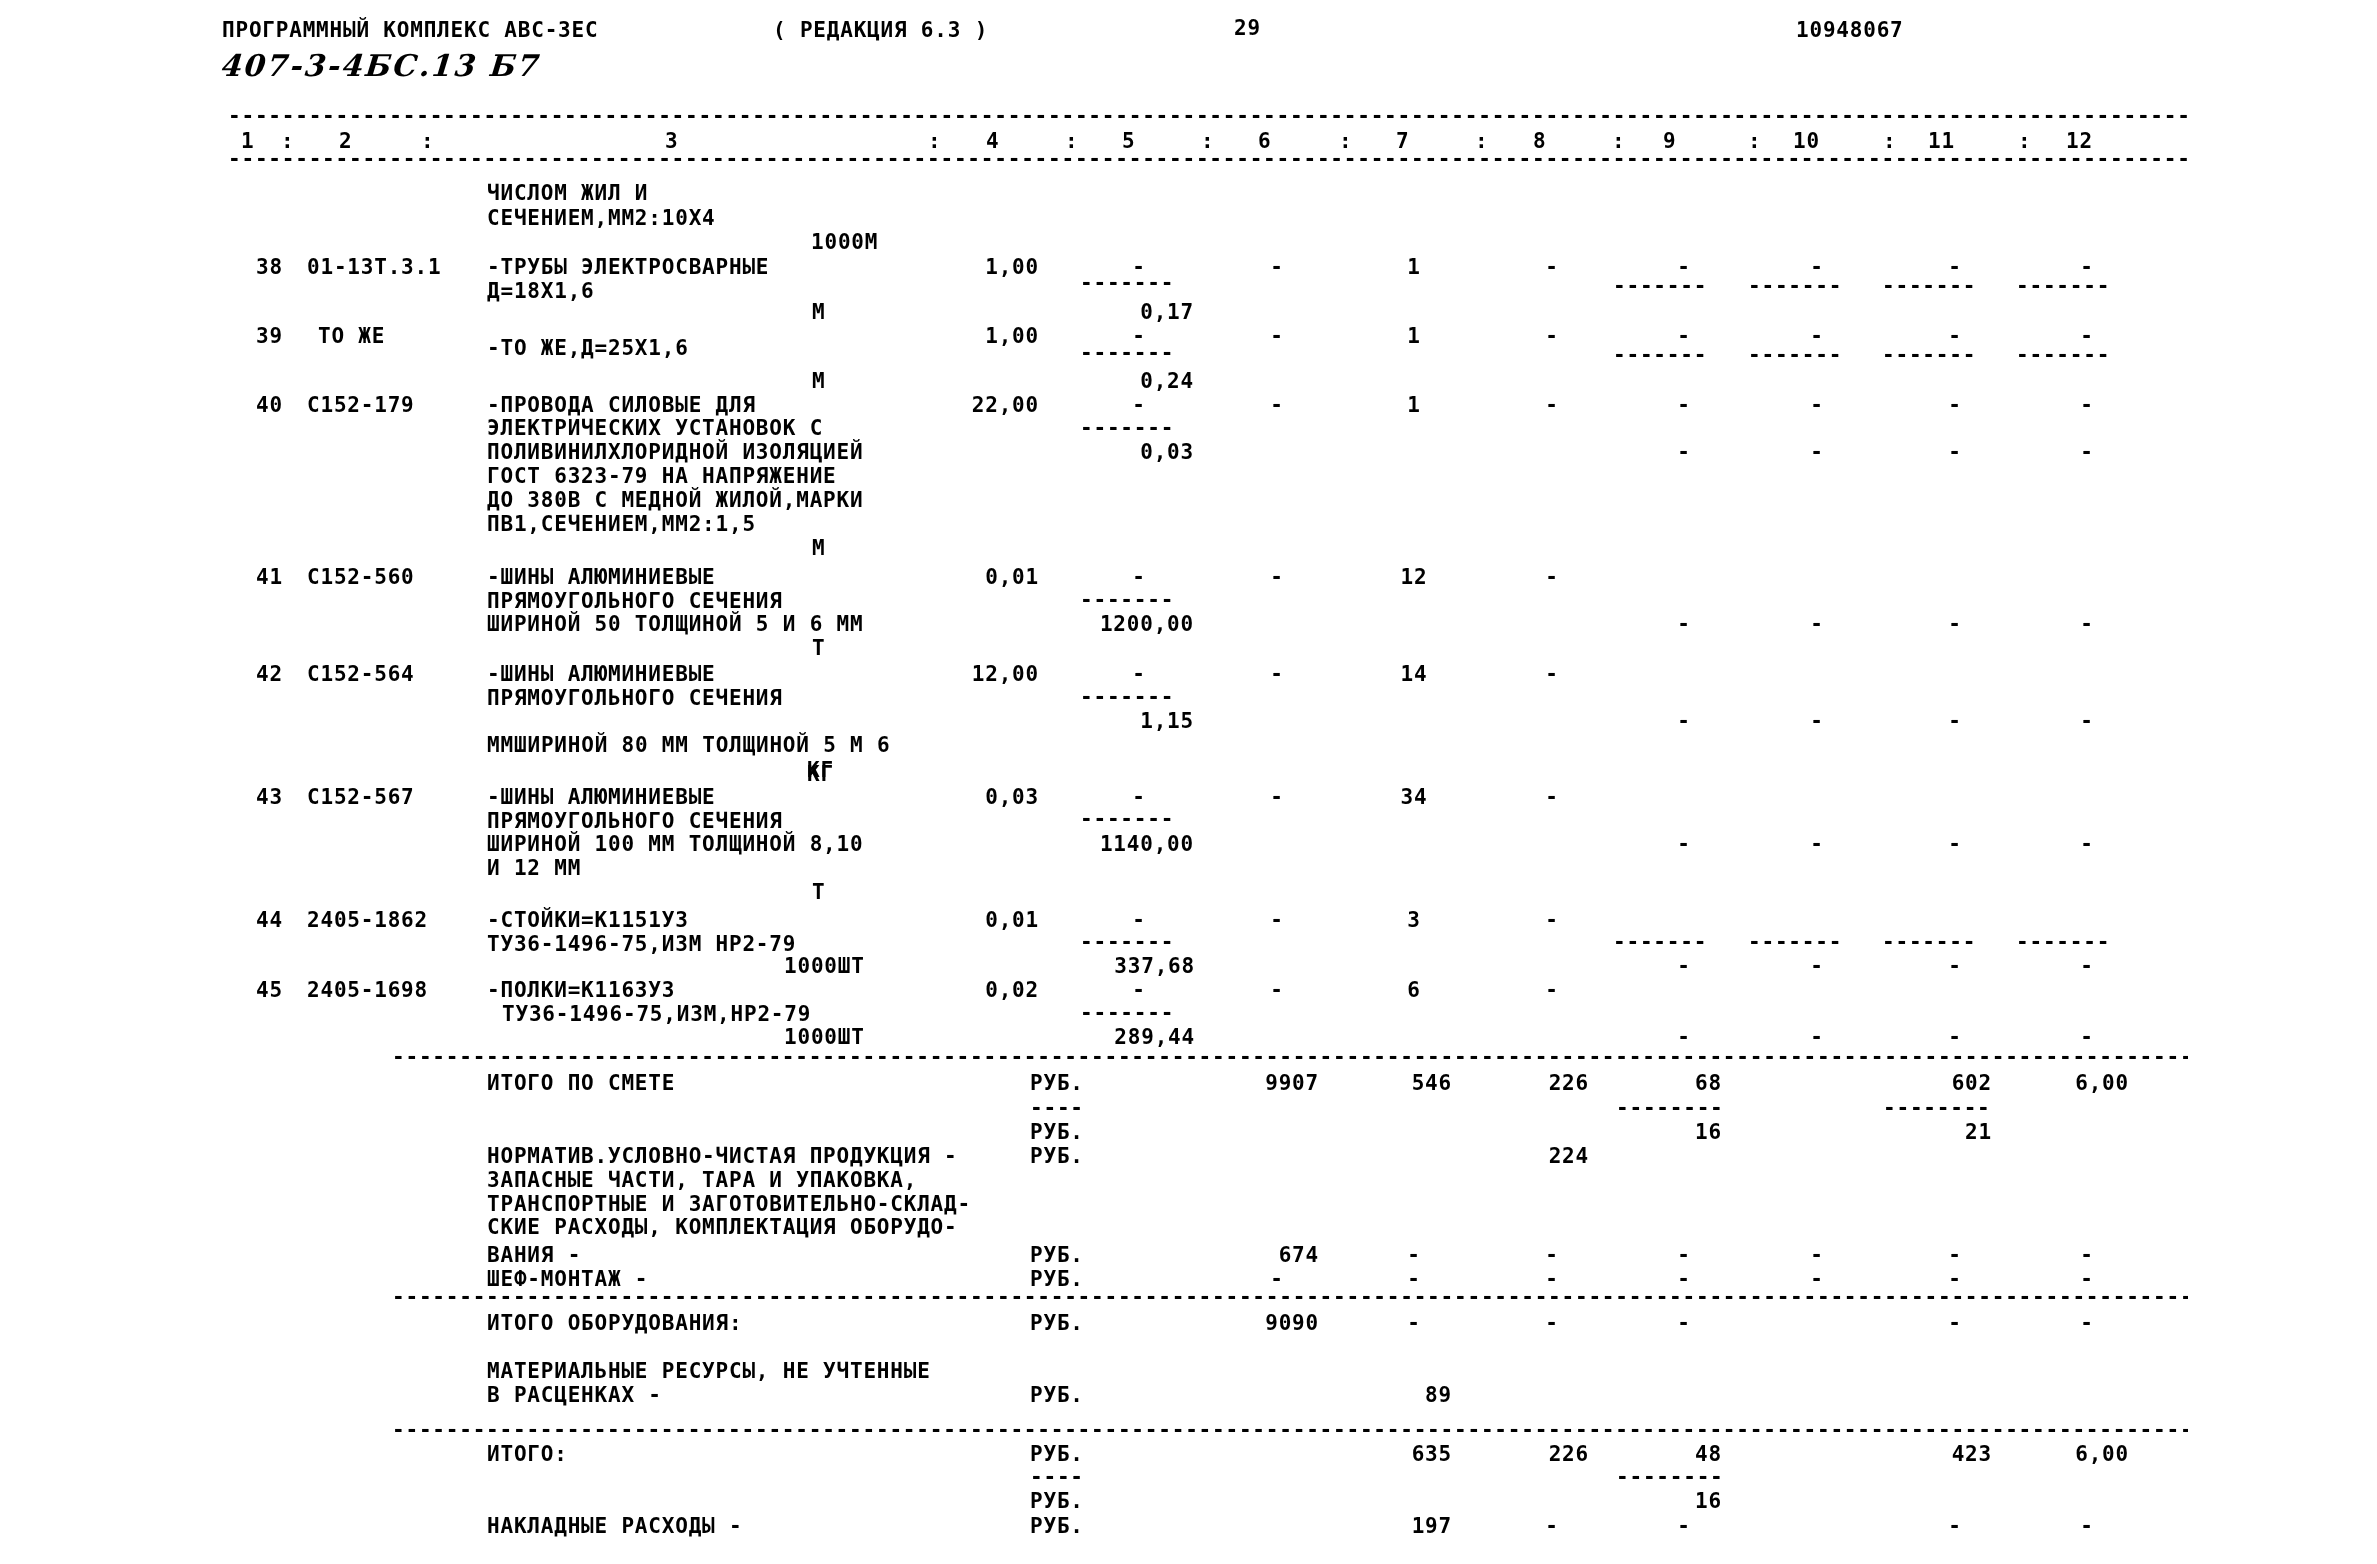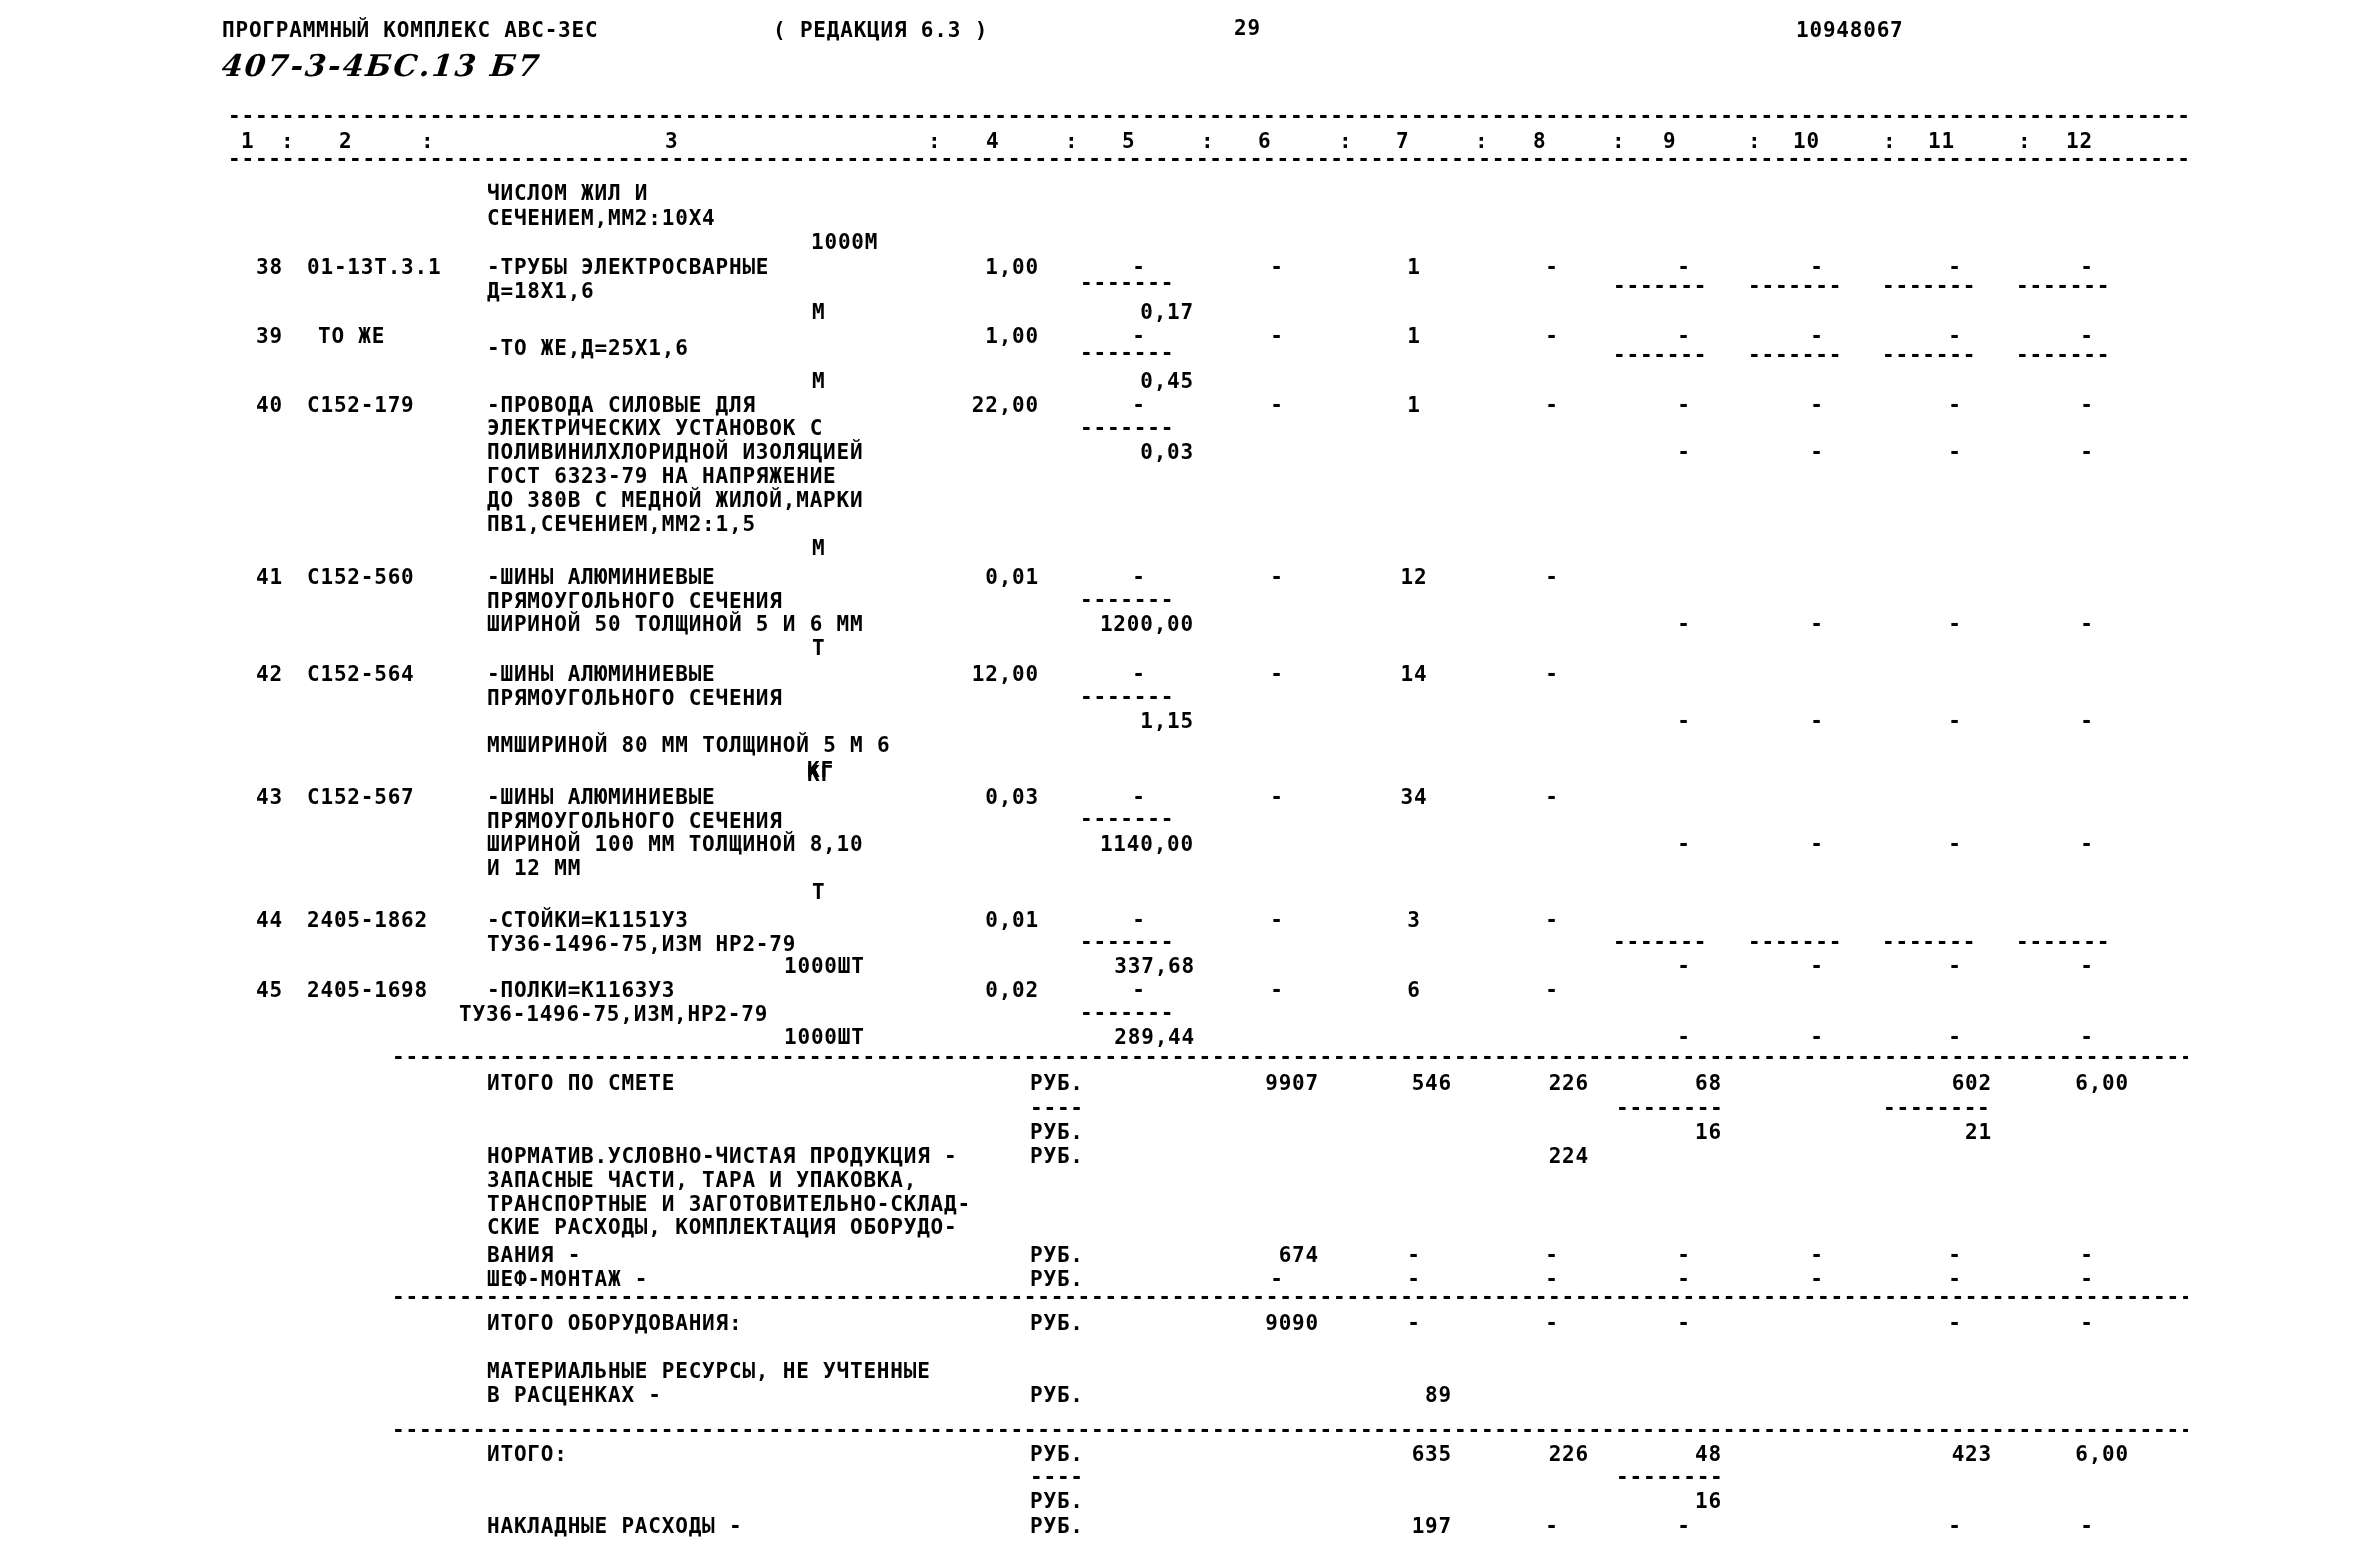--- a/index.html
+++ b/index.html
@@ -112,21 +112,21 @@
   <div class="t fs c" style="left:1647px;top:326px;width:74px;">-</div>
   <div class="t fs c" style="left:1780px;top:326px;width:74px;">-</div>
   <div class="t fs c" style="left:1918px;top:326px;width:74px;">-</div>
   <div class="t fs c" style="left:2050px;top:326px;width:74px;">-</div>
   <div class="t fs" style="left:1080px;top:343px;">-------</div>
   <div class="t fs" style="left:1613px;top:345px;">-------</div>
   <div class="t fs" style="left:1748px;top:345px;">-------</div>
   <div class="t fs" style="left:1882px;top:345px;">-------</div>
   <div class="t fs" style="left:2016px;top:345px;">-------</div>
   <div class="t fs" style="left:812px;top:371px;">М</div>
-  <div class="t fs r" style="left:1091px;top:371px;width:103px;">0,45</div>
+  <div class="t fs r" style="left:1091px;top:371px;width:103px;">0,24</div>
 
   <div class="t fs" style="left:256px;top:395px;">40</div>
   <div class="t fs" style="left:307px;top:395px;">С152-179</div>
   <div class="t fs" style="left:487px;top:395px;">-ПРОВОДА СИЛОВЫЕ ДЛЯ</div>
   <div class="t fs" style="left:487px;top:418px;">ЭЛЕКТРИЧЕСКИХ УСТАНОВОК С</div>
   <div class="t fs" style="left:487px;top:442px;">ПОЛИВИНИЛХЛОРИДНОЙ ИЗОЛЯЦИЕЙ</div>
   <div class="t fs" style="left:487px;top:466px;">ГОСТ 6323-79 НА НАПРЯЖЕНИЕ</div>
   <div class="t fs" style="left:487px;top:490px;">ДО 380В С МЕДНОЙ ЖИЛОЙ,МАРКИ</div>
   <div class="t fs" style="left:487px;top:514px;">ПВ1,СЕЧЕНИЕМ,ММ2:1,5</div>
   <div class="t fs r" style="left:938px;top:395px;width:101px;">22,00</div>
@@ -220,21 +220,21 @@
   <div class="t fs" style="left:784px;top:956px;">1000ШТ</div>
   <div class="t fs r" style="left:1086px;top:956px;width:109px;">337,68</div>
   <div class="t fs c" style="left:1647px;top:956px;width:74px;">-</div>
   <div class="t fs c" style="left:1780px;top:956px;width:74px;">-</div>
   <div class="t fs c" style="left:1918px;top:956px;width:74px;">-</div>
   <div class="t fs c" style="left:2050px;top:956px;width:74px;">-</div>
 
   <div class="t fs" style="left:256px;top:980px;">45</div>
   <div class="t fs" style="left:307px;top:980px;">2405-1698</div>
   <div class="t fs" style="left:487px;top:980px;">-ПОЛКИ=К1163У3</div>
-  <div class="t fs" style="left:459px;top:1004px;">ТУ36-1496-75,ИЗМ,НР2-79</div>
+  <div class="t fs" style="left:502px;top:1004px;">ТУ36-1496-75,ИЗМ,НР2-79</div>
   <div class="t fs r" style="left:954px;top:980px;width:85px;">0,02</div>
   <div class="t fs c" style="left:1102px;top:980px;width:74px;">-</div>
   <div class="t fs c" style="left:1240px;top:980px;width:74px;">-</div>
   <div class="t fs c" style="left:1377px;top:980px;width:74px;">6</div>
   <div class="t fs c" style="left:1515px;top:980px;width:74px;">-</div>
   <div class="t fs" style="left:1080px;top:1003px;">-------</div>
   <div class="t fs" style="left:784px;top:1027px;">1000ШТ</div>
   <div class="t fs r" style="left:1086px;top:1027px;width:109px;">289,44</div>
   <div class="t fs c" style="left:1647px;top:1027px;width:74px;">-</div>
   <div class="t fs c" style="left:1780px;top:1027px;width:74px;">-</div>

